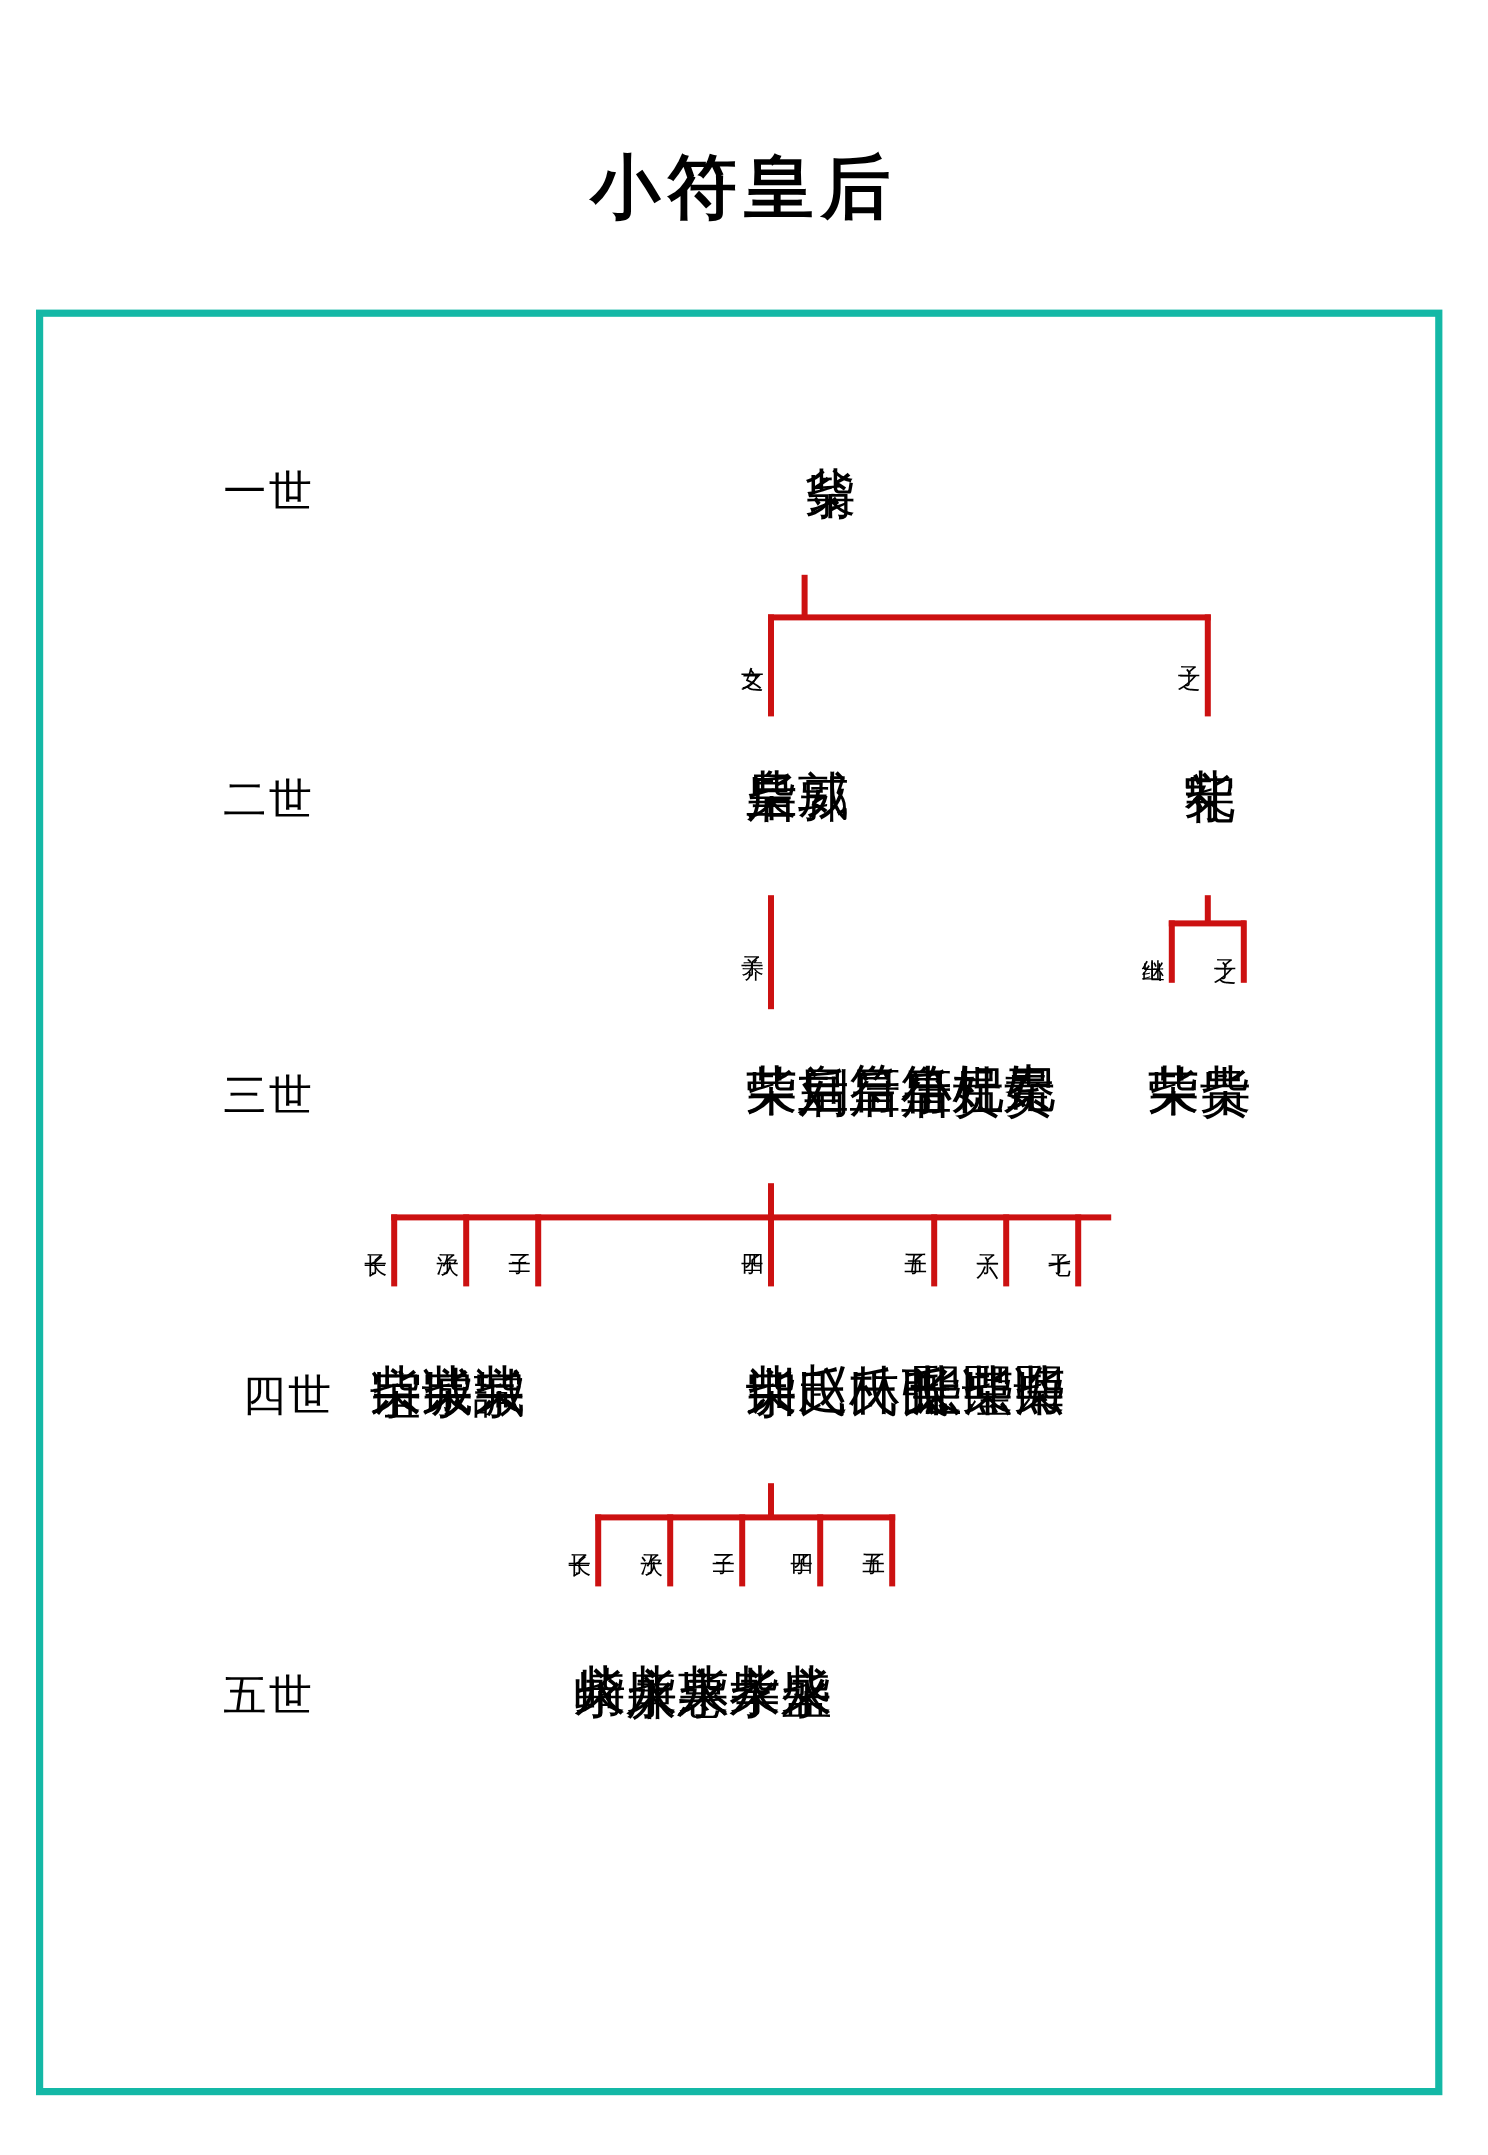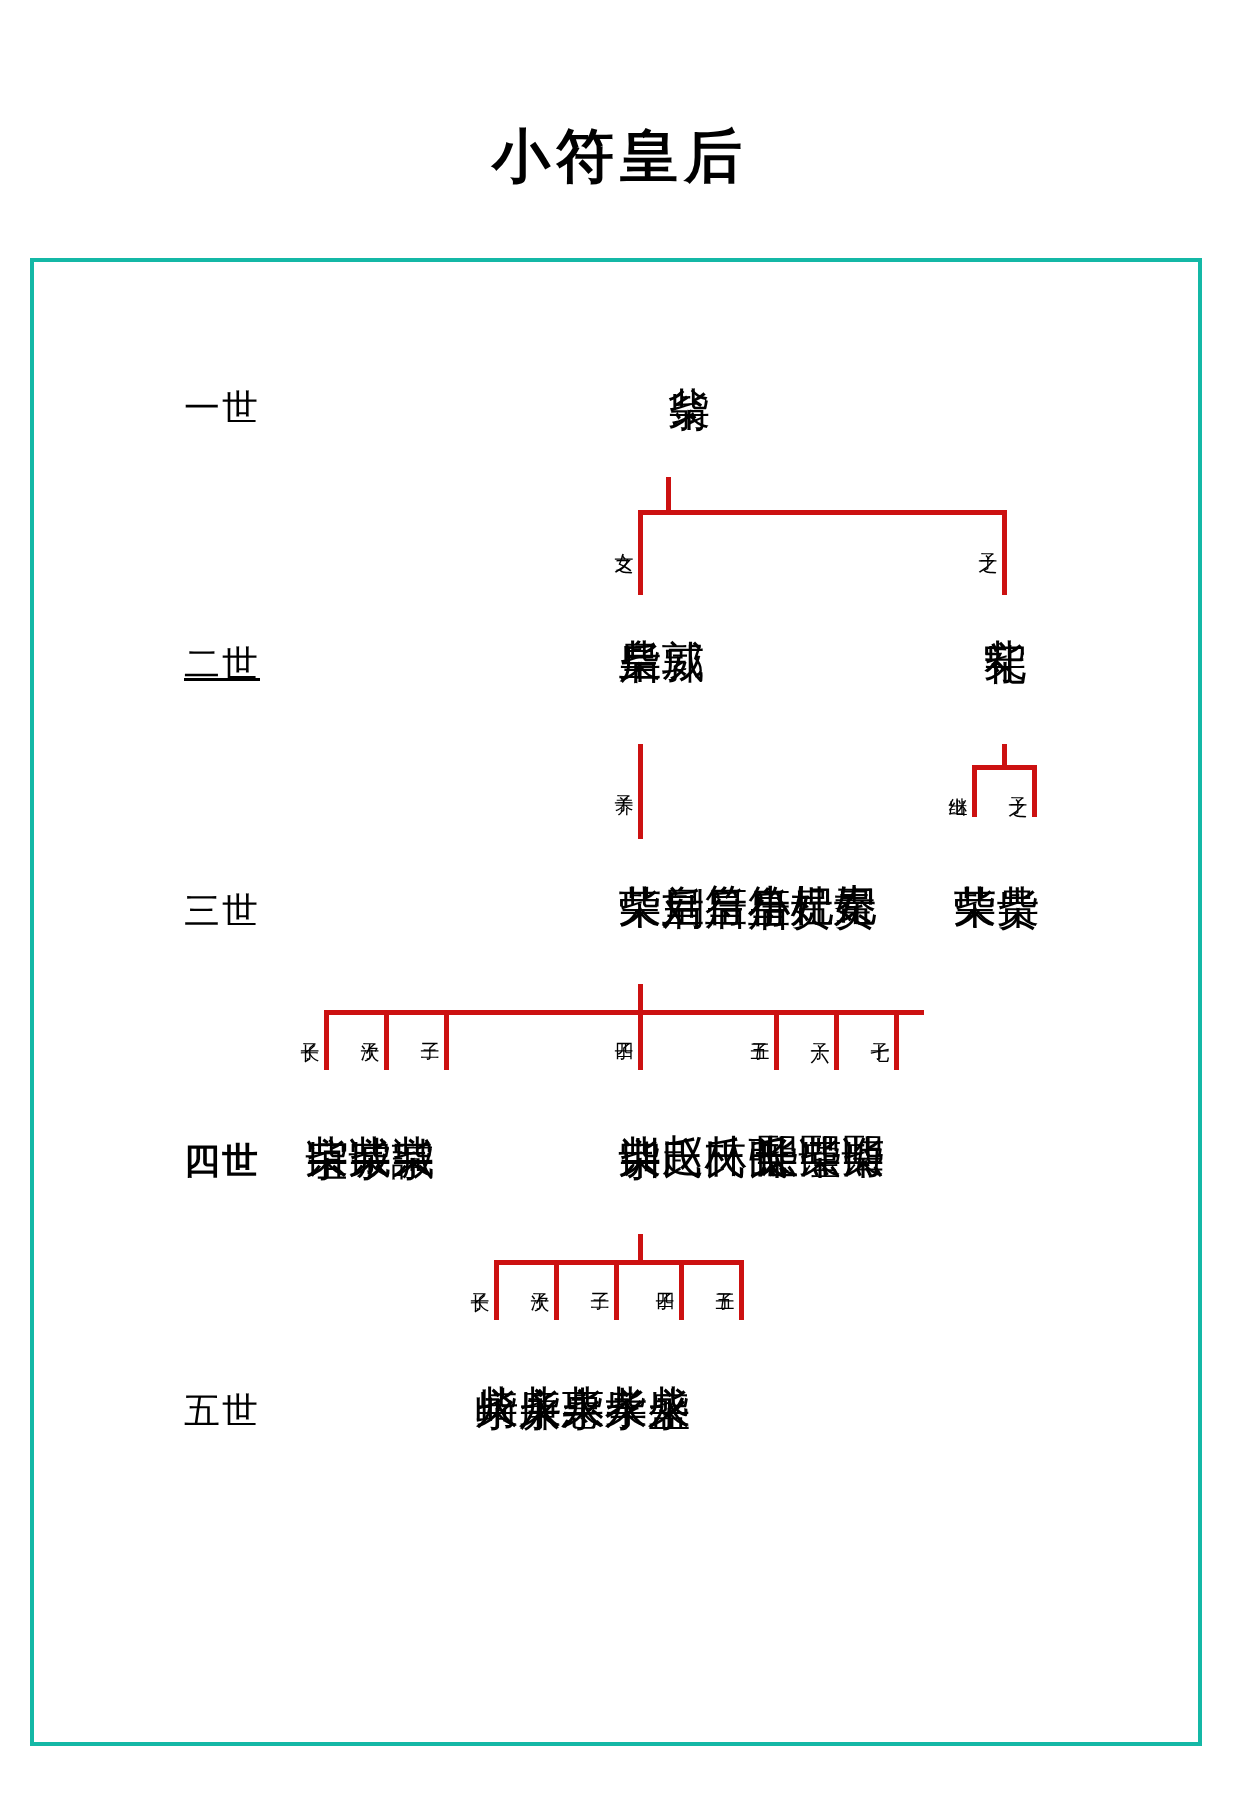--- a/index.html
+++ b/index.html
@@ -15,21 +15,21 @@
     text-align:center;
     font-family:"Liberation Serif","DejaVu Serif",serif;
     font-weight:bold;
     font-size:58px;
     letter-spacing:6px;
     color:#000;
   }
   #chart-frame{
     position:absolute;left:30px;top:258px;
     width:1172px;height:1488px;
-    border:4px solid #14b8a6;
+    border:6px solid #14b8a6;
     box-sizing:border-box;
     background:#fff;
   }
   
   .gen-label{
     position:absolute;
     font-size:36px;
     letter-spacing:2px;
     color:#000;
     white-space:nowrap;
@@ -71,23 +71,23 @@
   .hline{position:absolute;background:#cc1111;height:5px;}
 </style>
 </head>
 <body>
 
 <div id="page-title">小符皇后</div>
 
 <div id="chart-frame">
 
   <div class="gen-label" style="left:150px;top:122px;">一世</div>
-  <div class="gen-label" style="left:150px;top:378px;text-decoration:underline;">二世</div>
+  <div class="gen-label" style="left:150px;top:378px;">二世</div>
   <div class="gen-label" style="left:150px;top:625px;">三世</div>
-  <div class="gen-label" style="left:150px;top:875px;font-weight:bold;">四世</div>
+  <div class="gen-label" style="left:166px;top:875px;">四世</div>
   <div class="gen-label" style="left:150px;top:1125px;">五世</div>
 
   <div class="vgroup" style="left:634px;top:90px;">
     <div class="vname">柴翁</div>
   </div>
 
   <div class="vline" style="left:632px;top:215px;height:36px;"></div>
   <div class="hline" style="left:604px;top:248px;width:369px;"></div>
   <div class="vline" style="left:604px;top:248px;height:85px;"></div>
   <div class="vline" style="left:968px;top:248px;height:85px;"></div>

